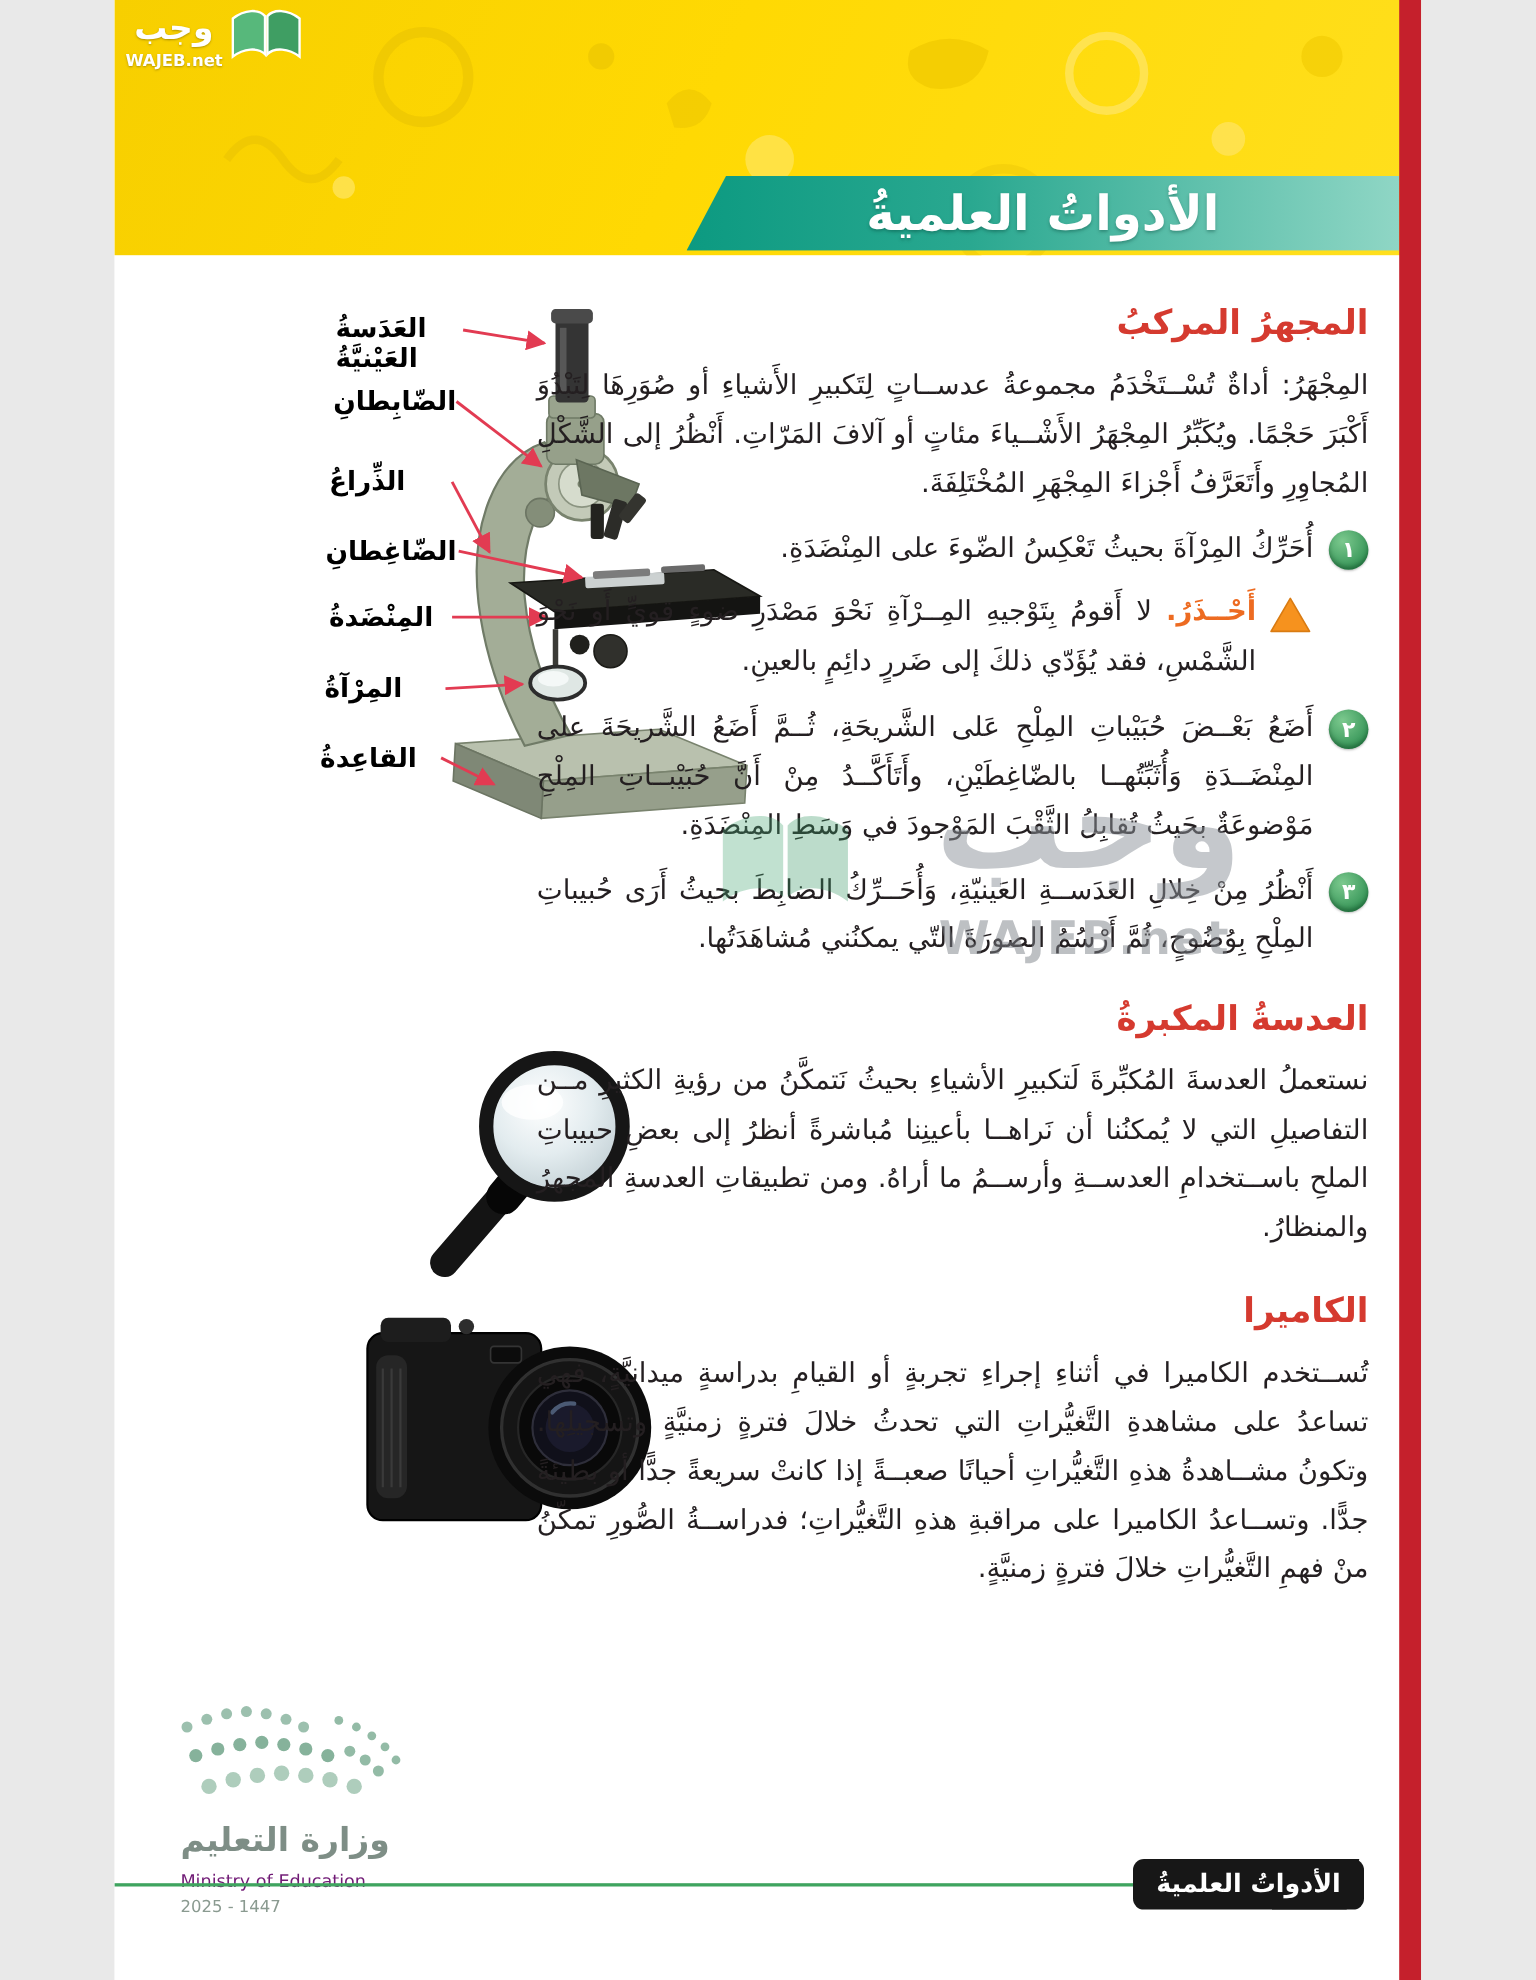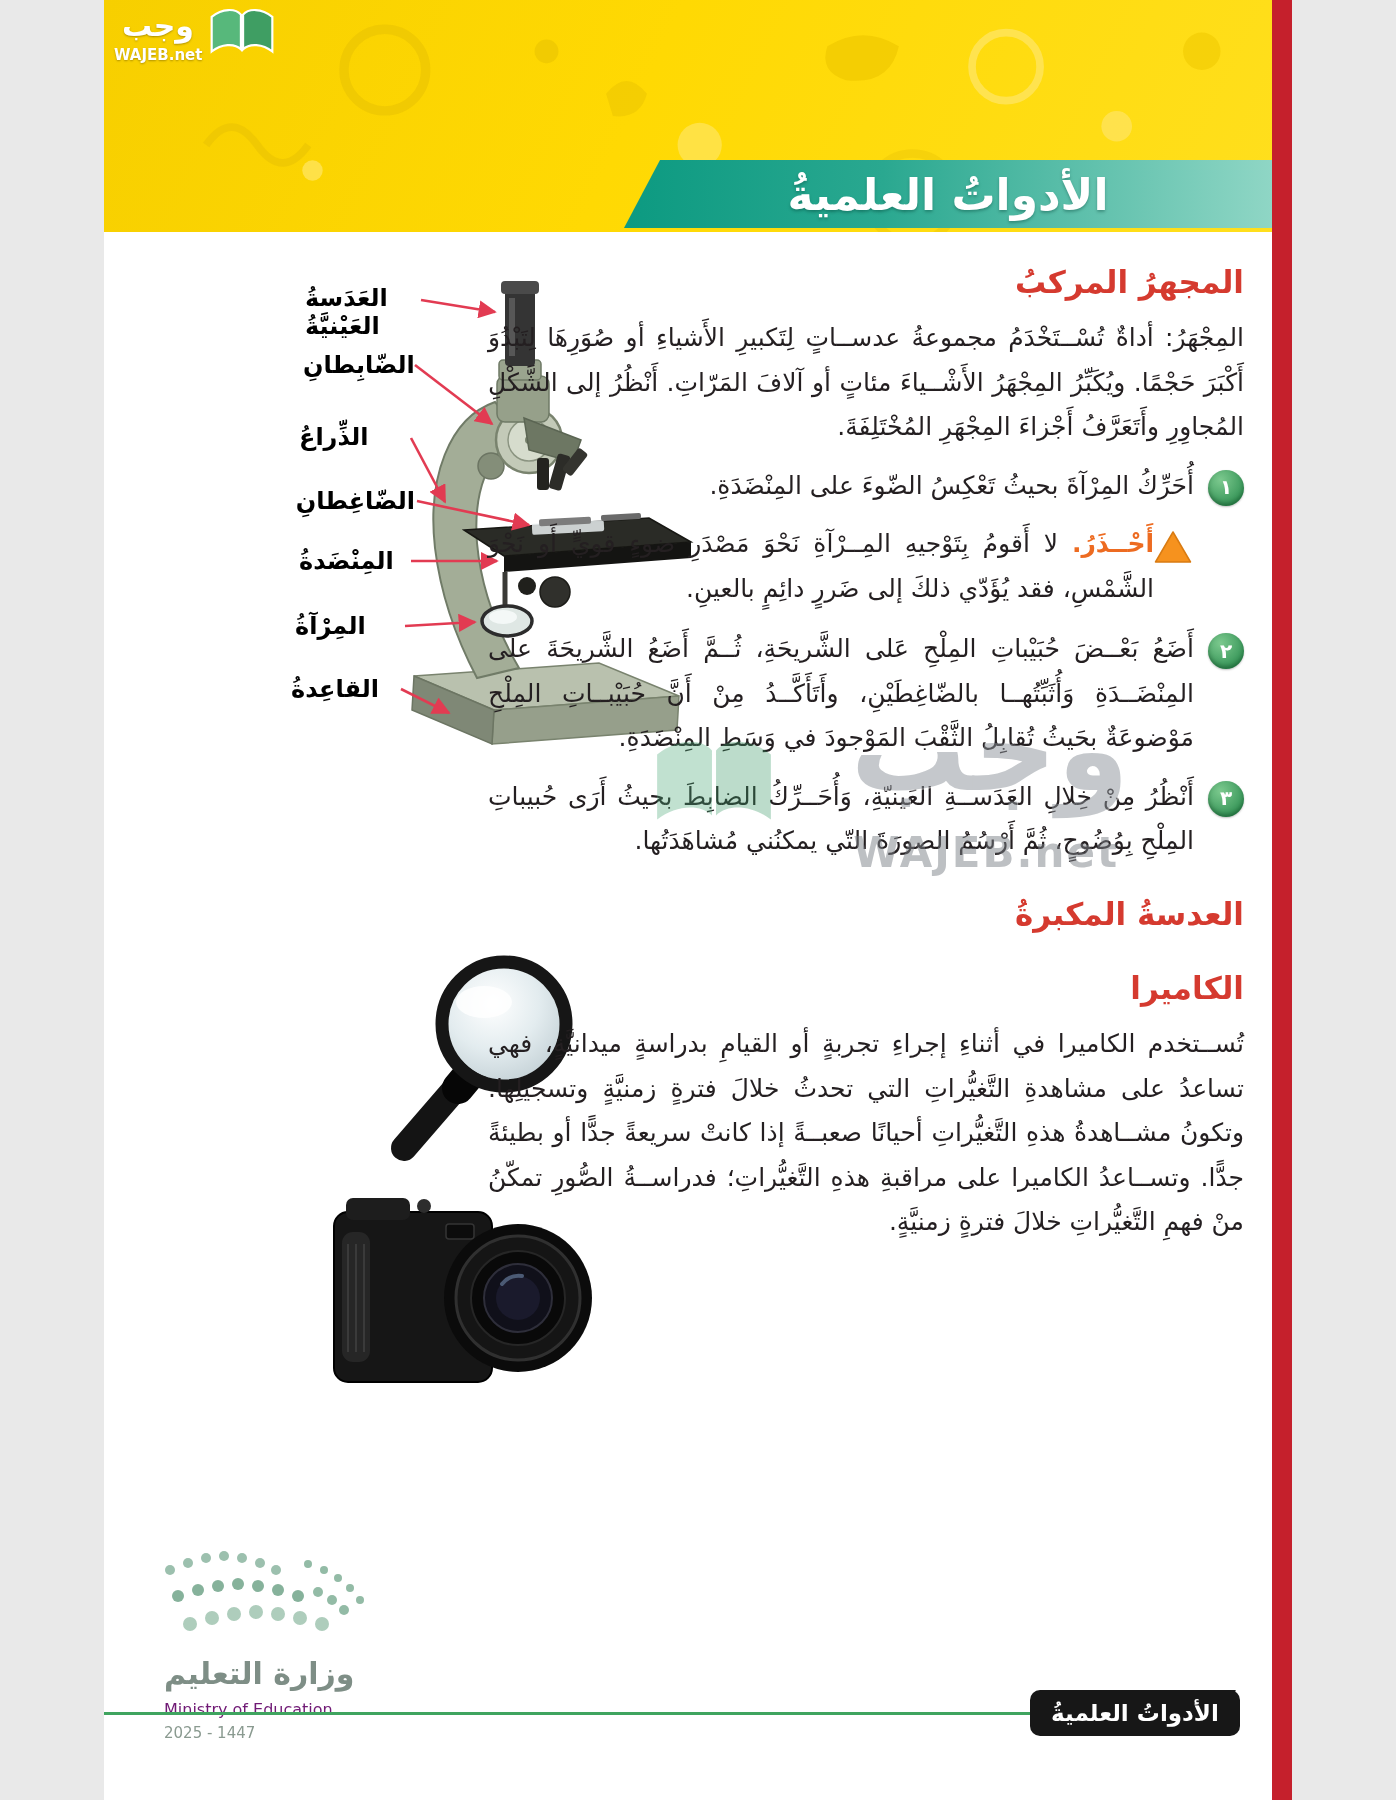--- a/index.html
+++ b/index.html
@@ -26,33 +26,33 @@
   .banner{position:absolute;top:160px;right:20px;left:520px;height:68px;z-index:4;
     background:linear-gradient(90deg,#0c9a81 0%,#2aa890 40%,#8fd6c5 100%);
     clip-path:polygon(36px 0,100% 0,100% 100%,0 100%);
     display:flex;align-items:center;justify-content:center;
     box-shadow:0 3px 6px rgba(0,0,0,.18);}
   .banner .title{color:#ffffff;font-size:44px;font-weight:bold;direction:rtl;
     text-shadow:0 2px 3px rgba(0,60,50,.35);}
   
   .content{position:absolute;top:262px;right:48px;width:756px;direction:rtl;
     font-size:25px;line-height:1.78;text-align:justify;z-index:2;}
-  .h-red{color:#d53a2f;font-size:31px;font-weight:bold;margin:0 0 14px 0;line-height:1.3;}
+  .h-red{color:#d53a2f;font-size:31px;font-weight:bold;margin:12px 0 14px 0;line-height:1.3;}
   .h-red.mt1{margin-top:30px;}
   .h-red.mt2{margin-top:34px;}
   .para{margin:0 0 6px 0;}
   .exp-heading{font-size:28px;font-weight:bold;margin:22px 0 12px 0;color:#17150f;}
   .exp-heading .red{color:#e2552c;}
   .step{display:flex;gap:14px;margin:14px 0;align-items:flex-start;}
   .step-num{flex:0 0 36px;width:36px;height:36px;border-radius:50%;margin-top:6px;
     background:radial-gradient(circle at 35% 28%,#7cc98e,#1e8345);
     color:#fff;font-size:20px;font-weight:bold;display:flex;align-items:center;justify-content:center;
     box-shadow:inset 0 -3px 4px rgba(0,40,15,.35),0 1px 2px rgba(0,0,0,.25);}
   .step-text{flex:1;}
-  .warning{display:flex;margin:6px 52px 16px 0;align-items:flex-start;}
+  .warning{display:flex;gap:12px;margin:6px 52px 16px 0;align-items:flex-start;}
   .warning .icon{flex:0 0 38px;margin-top:8px;}
   .warning-label{color:#ed6b21;font-weight:bold;}
   
   .microscope-fig{position:absolute;left:195px;top:268px;width:450px;height:500px;z-index:1;}
   .micro-art{position:absolute;left:0;top:0;}
   .micro-label{position:absolute;width:112px;font-size:24px;font-weight:bold;color:#000000;
     direction:rtl;text-align:left;line-height:1.15;}
   .ml0{left:6px;top:17px;}  .ml1{left:4px;top:84px;}  .ml2{left:0px;top:156px;}
   .ml3{left:4px;top:220px;} .ml4{left:0px;top:280px;} .ml5{left:-4px;top:345px;}
   .ml6{left:-8px;top:408px;}
@@ -258,20 +258,21 @@
       <span class="step-num">٢</span>
       <span class="step-text">أَضَعُ بَعْــضَ حُبَيْباتِ المِلْحِ عَلى الشَّريحَةِ، ثُــمَّ أَضَعُ الشَّريحَةَ على المِنْضَــدَةِ وَأُثَبِّتُهــا بالضّاغِطَيْنِ، وأَتَأَكَّــدُ مِنْ أَنَّ حُبَيْبــاتِ المِلْحِ مَوْضوعَةٌ بحَيثُ تُقابِلُ الثَّقْبَ المَوْجودَ في وَسَطِ المِنْضَدَةِ.</span>
     </div>
 
     <div class="step">
       <span class="step-num">٣</span>
       <span class="step-text">أَنْظُرُ مِنْ خِلالِ العَدَســةِ العَينيّةِ، وَأُحَــرِّكُ الضابِطَ بحيثُ أَرَى حُبيباتِ المِلْحِ بِوُضُوحٍ، ثُمَّ أَرْسُمُ الصورَةَ التّي يمكنُني مُشاهَدَتُها.</span>
     </div>
 
     <div class="h-red mt1">العدسةُ المكبرةُ</div>
+    <p class="para">نستعملُ العدسةَ المُكبِّرةَ لَتكبيرِ الأشياءِ بحيثُ نَتمكَّنُ من رؤيةِ الكثيرِ مــن التفاصيلِ التي لا يُمكنُنا أن نَراهــا بأعينِنا مُباشرةً أنظرُ إلى بعضِ حبيباتِ الملحِ باســتخدامِ العدســةِ وأرســمُ ما أراهُ. ومن تطبيقاتِ العدسةِ المجهرُ والمنظارُ.</p>
 
     <div class="h-red mt2">الكاميرا</div>
     <p class="para">تُســتخدم الكاميرا في أثناءِ إجراءِ تجربةٍ أو القيامِ بدراسةٍ ميدانيَّةٍ، فهي تساعدُ على مشاهدةِ التَّغيُّراتِ التي تحدثُ خلالَ فترةٍ زمنيَّةٍ وتسجيلِها. وتكونُ مشــاهدةُ هذهِ التَّغيُّراتِ أحيانًا صعبــةً إذا كانتْ سريعةً جدًّا أو بطيئةً جدًّا. وتســاعدُ الكاميرا على مراقبةِ هذهِ التَّغيُّراتِ؛ فدراســةُ الصُّورِ تمكّنُ منْ فهمِ التَّغيُّراتِ خلالَ فترةٍ زمنيَّةٍ.</p>
 
   </div>
 
   <div class="ministry">
     <svg class="dots" width="230" height="105" viewBox="0 0 230 105">
       <g fill="#9cc0ae">
         <circle cx="14" cy="22" r="5"></circle>

